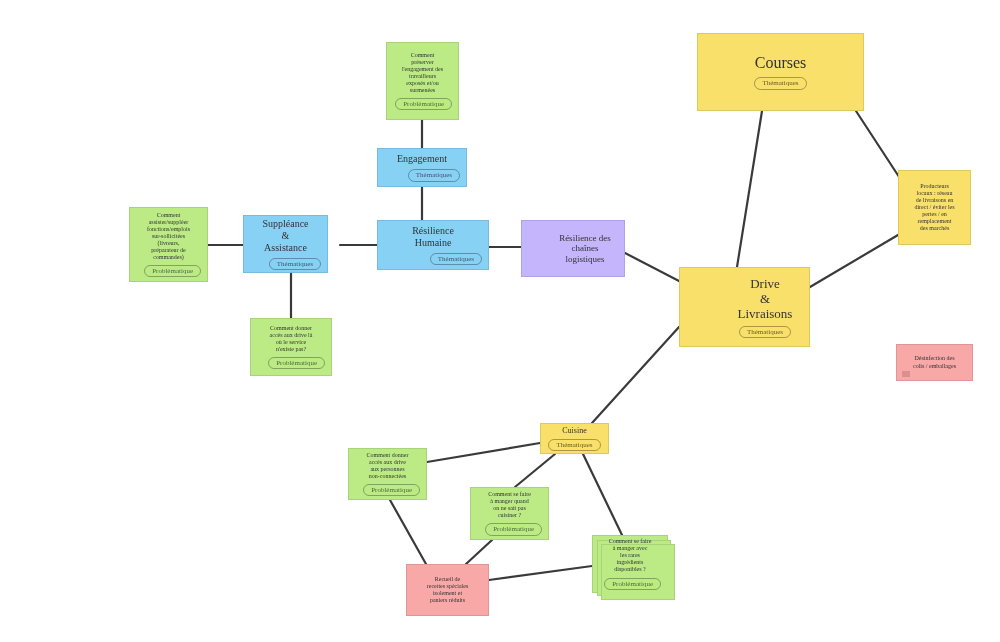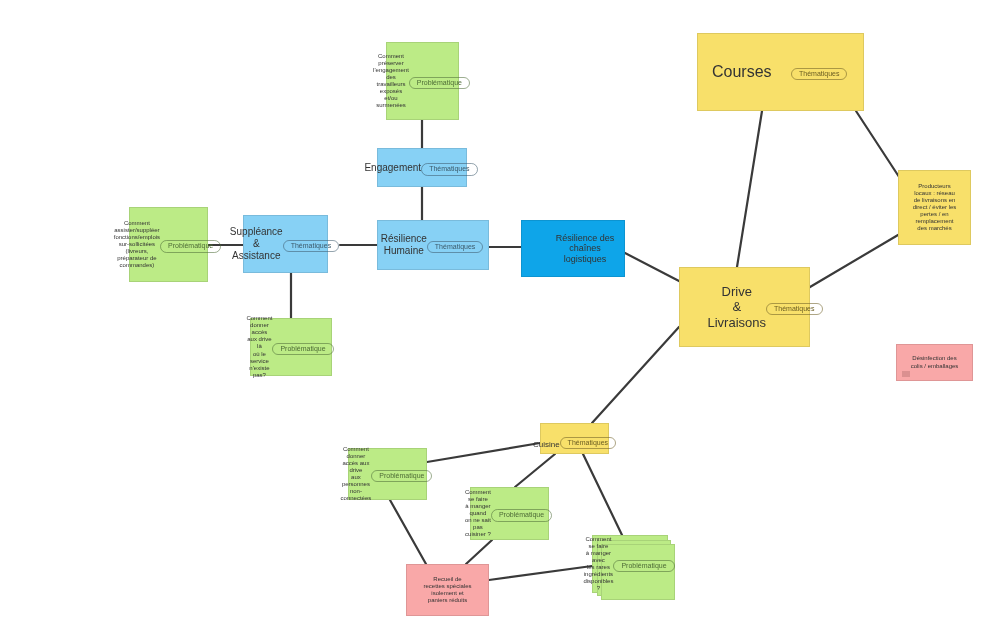--- a/index.html
+++ b/index.html
@@ -22,28 +22,29 @@
     left: 0;
     top: 0;
     width: 1000px;
     height: 642px;
     pointer-events: none;
   }
   .node {
     position: absolute;
     box-sizing: border-box;
     display: flex;
-    flex-direction: row;
+    flex-direction: column;
     align-items: center;
     justify-content: center;
     text-align: center;
     color: #333333;
     line-height: 1.18;
     padding: 4px 5px 4px 5px;
     border: 1px solid rgba(0,0,0,0.10);
+    font-family: Liberation Serif, serif;
   }
   .node .label {
     white-space: pre-line;
     width: 100%;
   }
   .badge {
     display: inline-block;
     border-radius: 9px;
     padding: 1px 7px 1px 7px;
     font-size: 7px;
@@ -72,21 +73,21 @@
   .sub {
     background: #87d1f5;
   }
   .sub .badge-wrap { width: 100%; display:flex; justify-content:flex-end; padding-right:2px; }
 
   .prob {
     background: #bceb86;
   }
   .prob .badge-wrap { width: 100%; display:flex; justify-content:flex-end; padding-right:2px; }
 
-  .plain-green { background: #0ea5e9; padding-left: 29px; }
+  .plain-green { background: #c4b5fd; padding-left: 29px; }
   .idea-yellow { background: #f8e06a; }
   .pink { background: #f9a8a8; }
 
   .stacked::before,
   .stacked::after {
     content: "";
     position: absolute;
     background: #bceb86;
     border: 1px solid rgba(0,0,0,0.10);
     z-index: -1;

